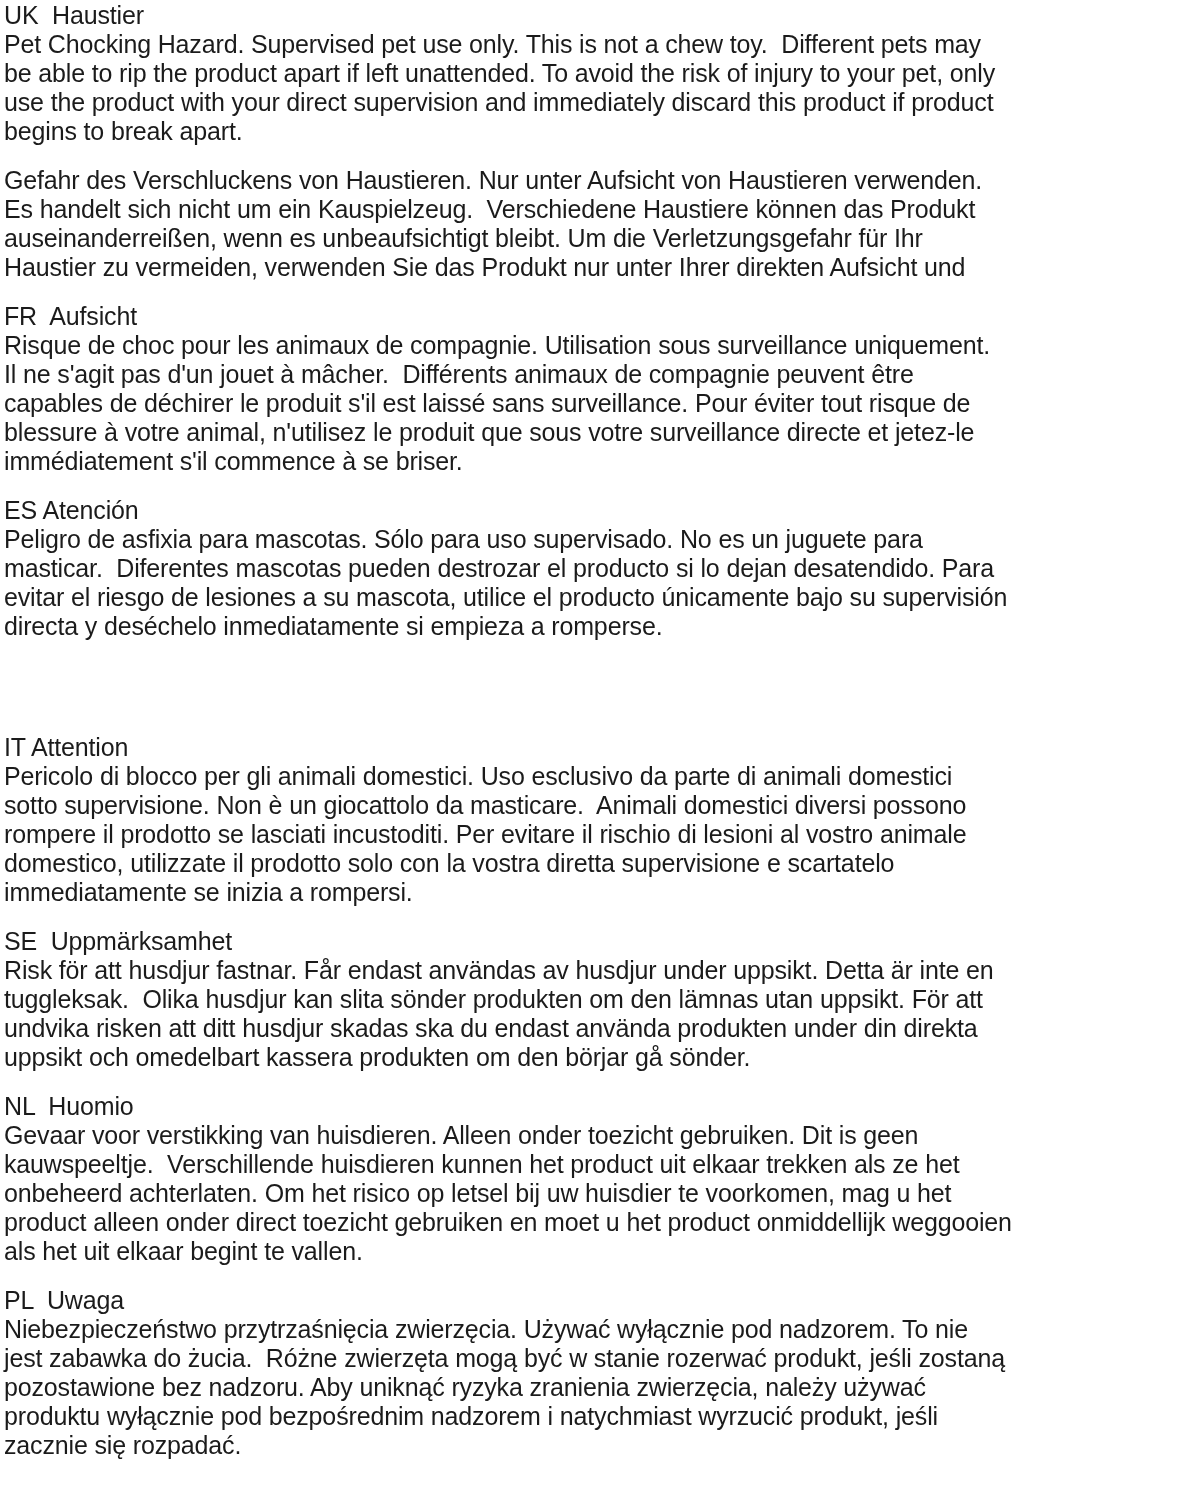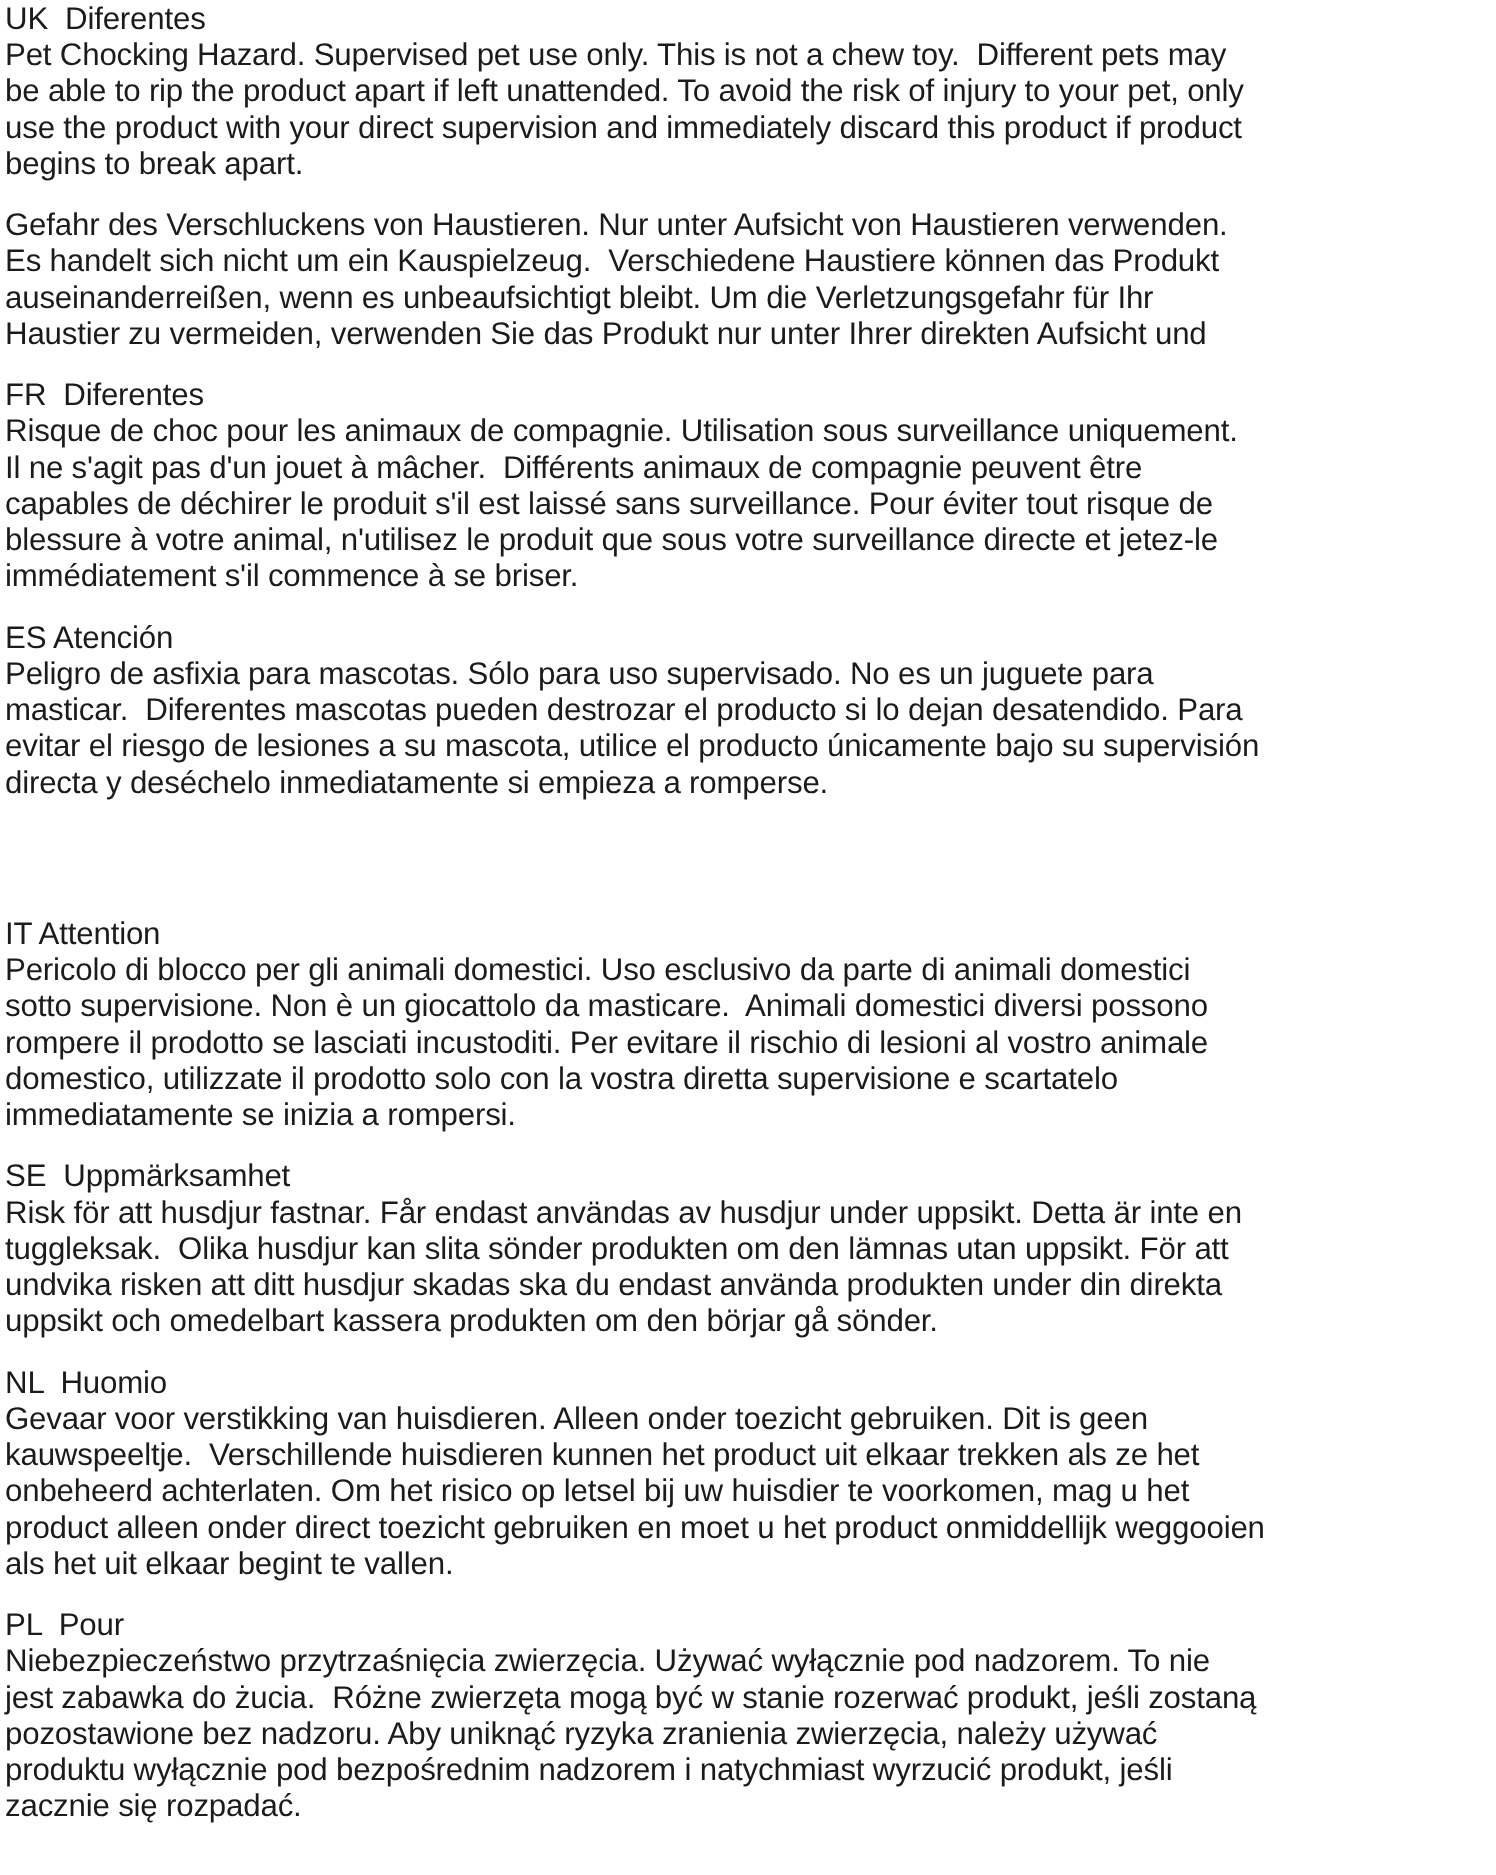--- a/index.html
+++ b/index.html
@@ -39,36 +39,36 @@
     line-height: inherit;
     white-space: pre-wrap;
   }
 </style>
 </head>
 <body>
 
 <div class="page">
 
   <section class="lang-section">
-    <h2 class="sec-title">UK  Diferentes</h2>
+    <h2 class="sec-title">UK  Haustier</h2>
     <p class="sec-body">Pet Chocking Hazard. Supervised pet use only. This is not a chew toy.  Different pets may
 be able to rip the product apart if left unattended. To avoid the risk of injury to your pet, only
 use the product with your direct supervision and immediately discard this product if product
 begins to break apart.</p>
   </section>
 
   <section class="lang-section">
     <p class="sec-body">Gefahr des Verschluckens von Haustieren. Nur unter Aufsicht von Haustieren verwenden.
 Es handelt sich nicht um ein Kauspielzeug.  Verschiedene Haustiere können das Produkt
 auseinanderreißen, wenn es unbeaufsichtigt bleibt. Um die Verletzungsgefahr für Ihr
 Haustier zu vermeiden, verwenden Sie das Produkt nur unter Ihrer direkten Aufsicht und</p>
   </section>
 
   <section class="lang-section">
-    <h2 class="sec-title">FR  Diferentes</h2>
+    <h2 class="sec-title">FR  Aufsicht</h2>
     <p class="sec-body">Risque de choc pour les animaux de compagnie. Utilisation sous surveillance uniquement.
 Il ne s'agit pas d'un jouet à mâcher.  Différents animaux de compagnie peuvent être
 capables de déchirer le produit s'il est laissé sans surveillance. Pour éviter tout risque de
 blessure à votre animal, n'utilisez le produit que sous votre surveillance directe et jetez-le
 immédiatement s'il commence à se briser.</p>
   </section>
 
   <section class="lang-section gap-xl">
     <h2 class="sec-title">ES Atención</h2>
     <p class="sec-body">Peligro de asfixia para mascotas. Sólo para uso supervisado. No es un juguete para
@@ -97,21 +97,21 @@
   <section class="lang-section">
     <h2 class="sec-title">NL  Huomio</h2>
     <p class="sec-body">Gevaar voor verstikking van huisdieren. Alleen onder toezicht gebruiken. Dit is geen
 kauwspeeltje.  Verschillende huisdieren kunnen het product uit elkaar trekken als ze het
 onbeheerd achterlaten. Om het risico op letsel bij uw huisdier te voorkomen, mag u het
 product alleen onder direct toezicht gebruiken en moet u het product onmiddellijk weggooien
 als het uit elkaar begint te vallen.</p>
   </section>
 
   <section class="lang-section">
-    <h2 class="sec-title">PL  Pour</h2>
+    <h2 class="sec-title">PL  Uwaga</h2>
     <p class="sec-body">Niebezpieczeństwo przytrzaśnięcia zwierzęcia. Używać wyłącznie pod nadzorem. To nie
 jest zabawka do żucia.  Różne zwierzęta mogą być w stanie rozerwać produkt, jeśli zostaną
 pozostawione bez nadzoru. Aby uniknąć ryzyka zranienia zwierzęcia, należy używać
 produktu wyłącznie pod bezpośrednim nadzorem i natychmiast wyrzucić produkt, jeśli
 zacznie się rozpadać.</p>
   </section>
 
 </div>
 
 </body></html>

